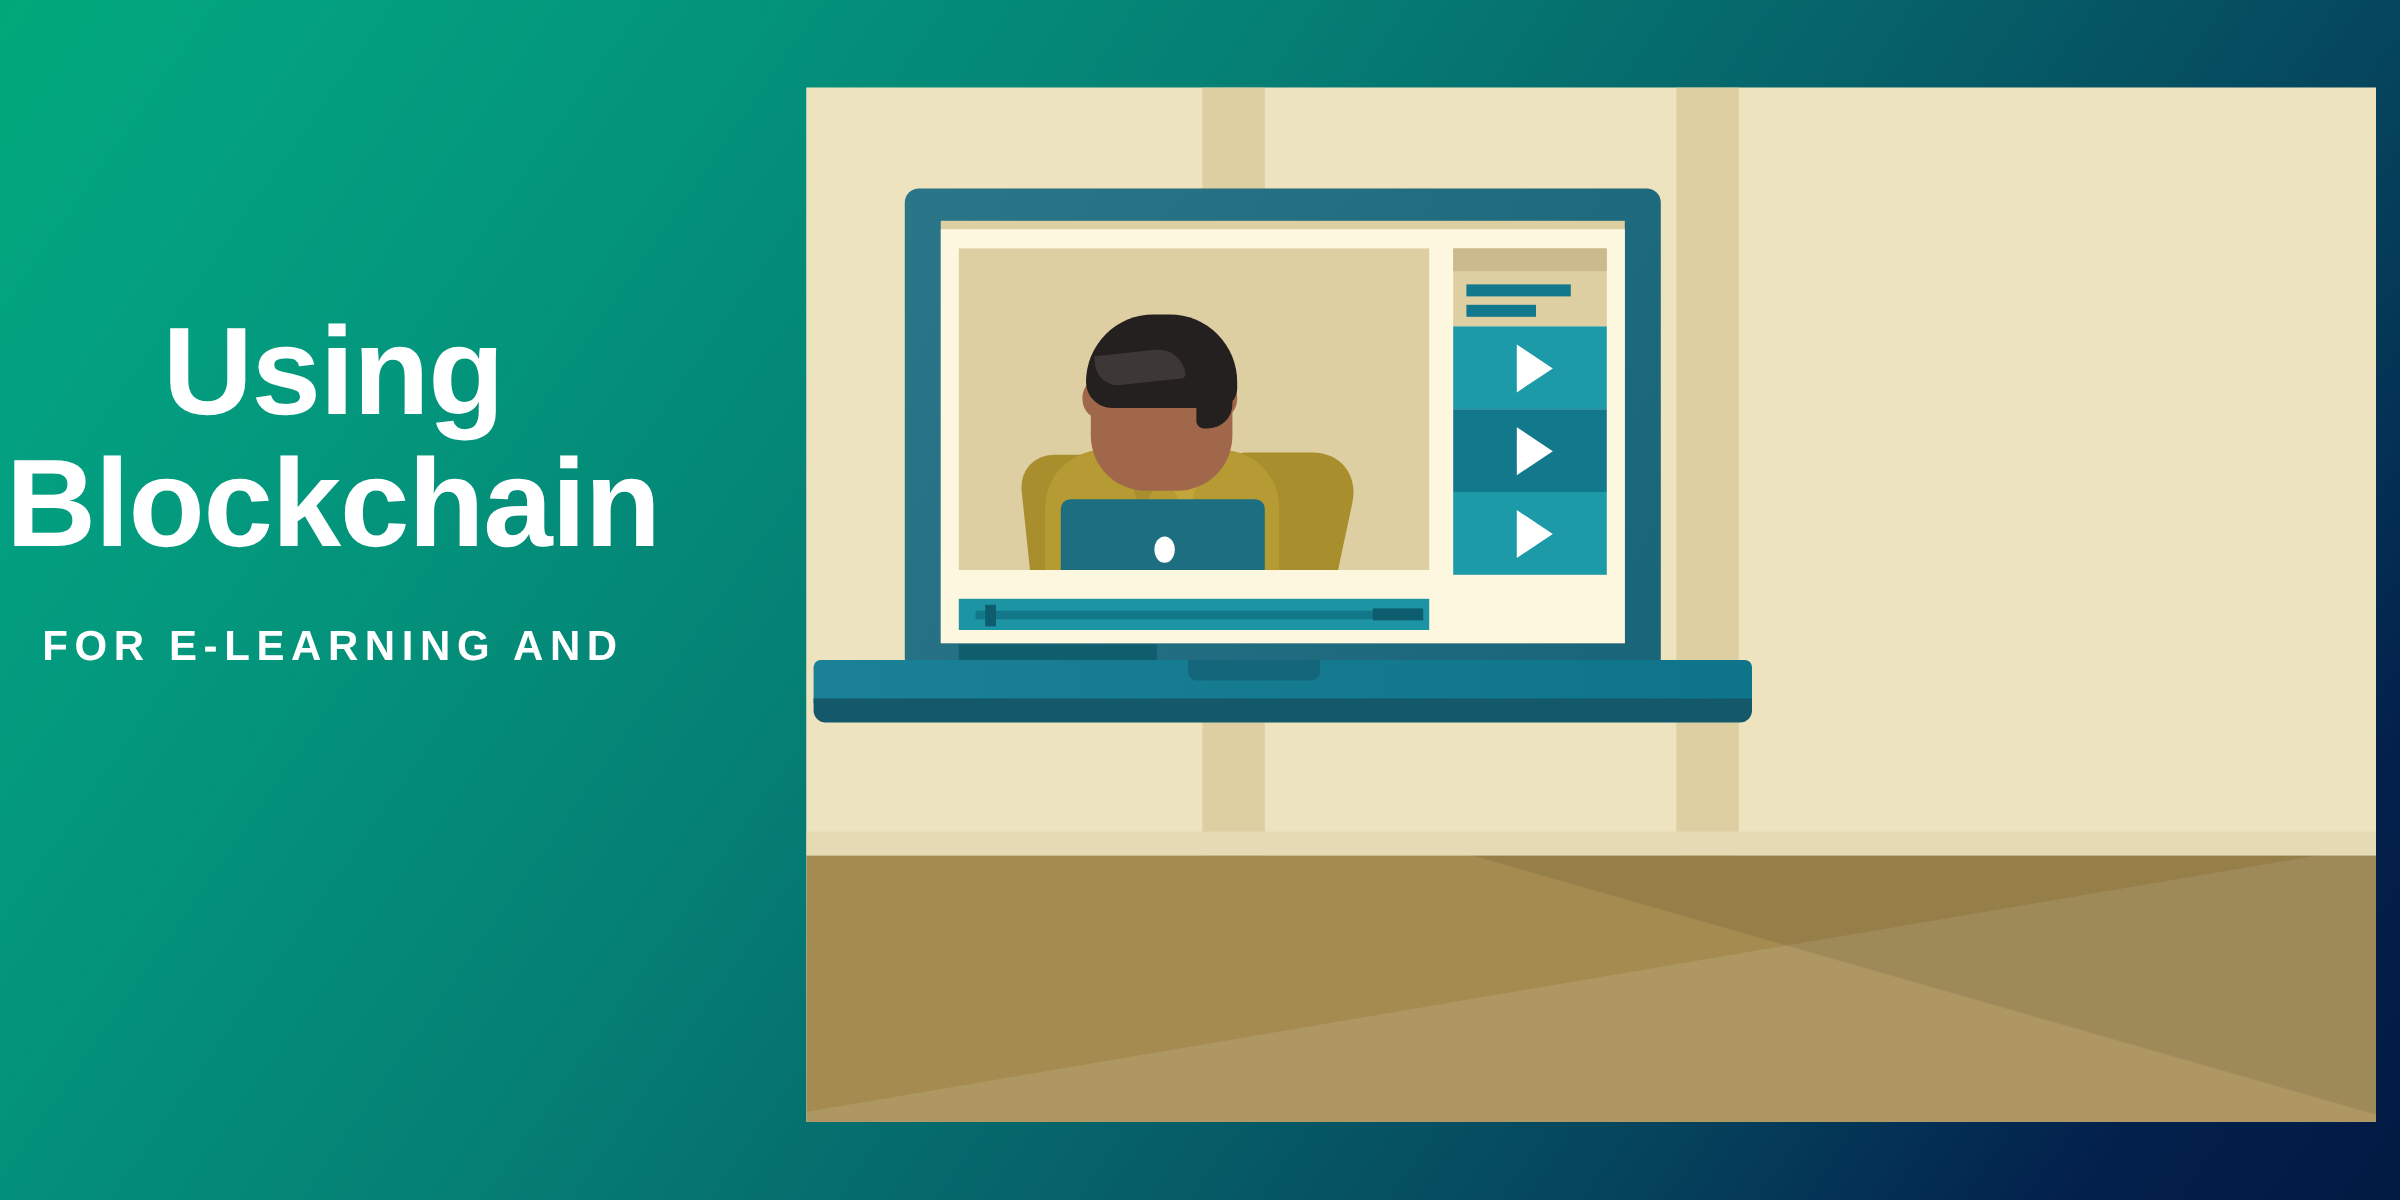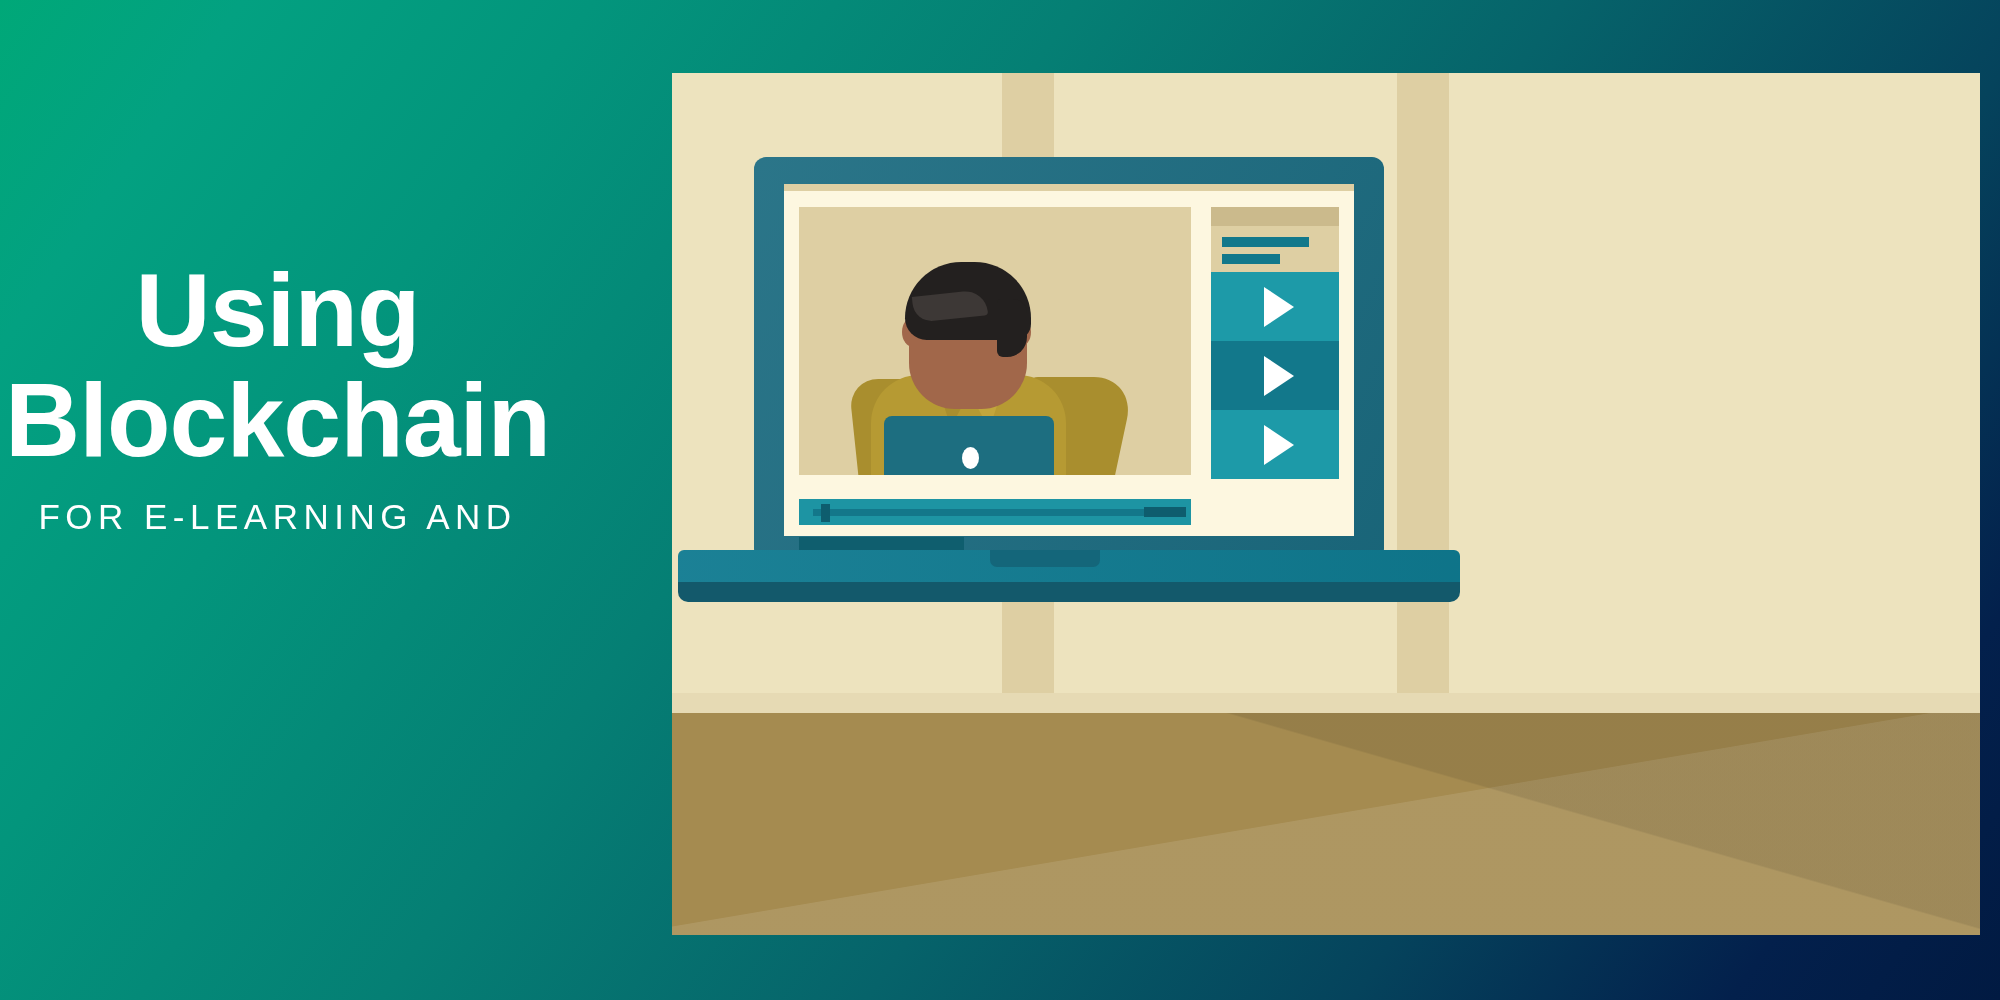--- a/index.html
+++ b/index.html
@@ -28,24 +28,24 @@
   }
   .title-line {
     color:#ffffff;
     font-size:104px;
     font-weight:bold;
     line-height:1.06;
     letter-spacing:-1px;
     white-space:nowrap;
   }
   #subtitle {
-    margin-top:16px;
+    margin-top:38px;
     color:#ffffff;
     font-size:35px;
-    font-weight:normal;
+    font-weight:bold;
     letter-spacing:5.5px;
     line-height:1.48;
     text-transform:uppercase;
   }
   .sub-line { display:block; white-space:nowrap; }
 
   
   #illus {
     position:absolute;
     left:672px; top:73px;

